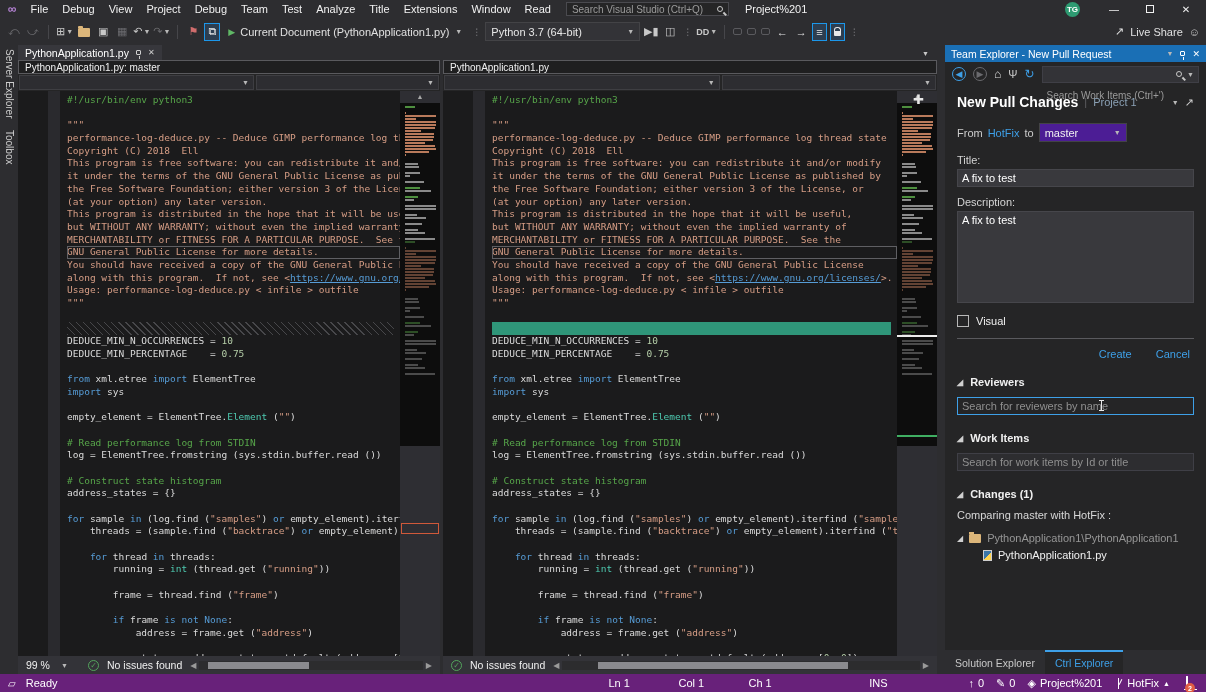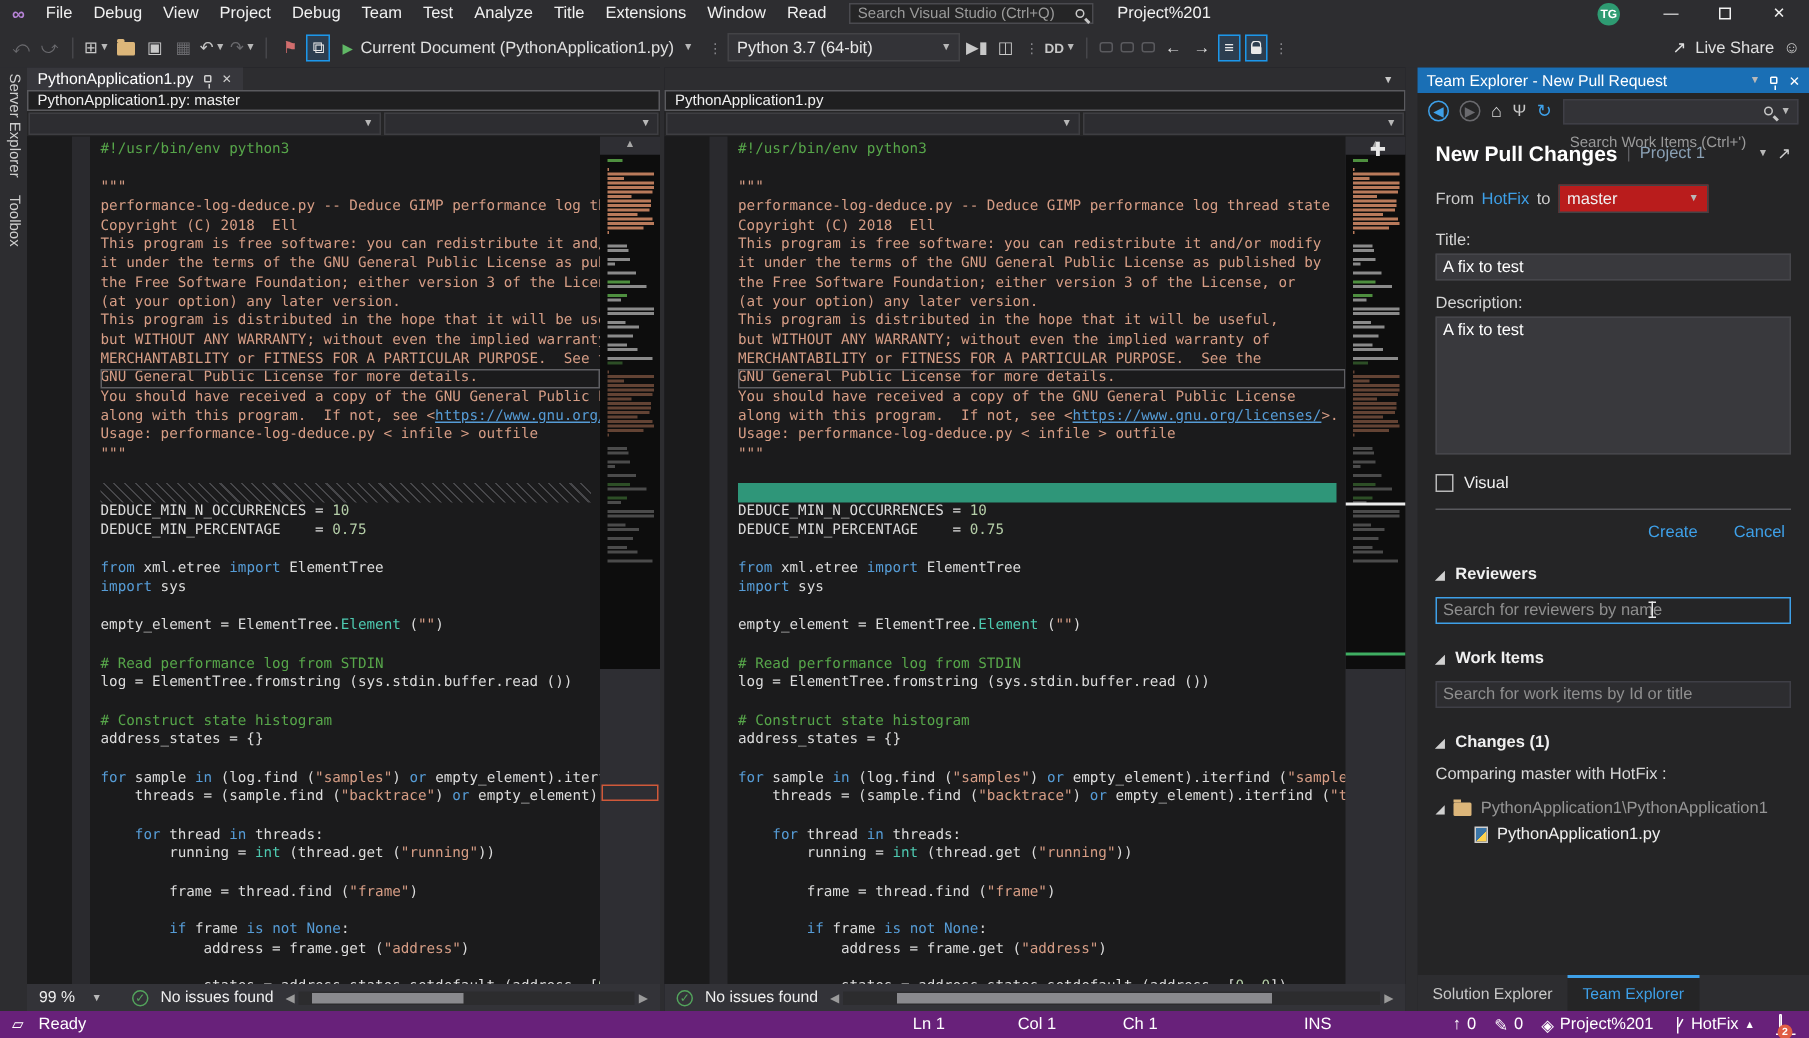--- a/index.html
+++ b/index.html
@@ -116,22 +116,22 @@
              display:flex;align-items:center;padding:0 4px;gap:4px;}
   .tp-search span.ph{flex:1;overflow:hidden;white-space:nowrap;margin-top:42px;}
   .tp-content{flex:1;padding:8px 12px 0 12px;overflow:hidden;}
   .tp-head{display:flex;align-items:center;gap:6px;margin-bottom:13px;}
   .tp-head-title{font-size:14px;font-weight:bold;color:#fff;}
   .tp-head-sep{color:#5f5f63;}
   .tp-head-ctx{color:#8aa0b4;font-size:11px;flex:1;}
   .popout{color:#d0d0d0;font-size:11px;}
   .from-row{display:flex;align-items:center;gap:5px;margin-bottom:12px;color:#ccc;}
   .link{color:#3ea0e8;}
-  .sel{background:#b91c1c;border:1px solid #434346;height:19px;display:flex;align-items:center;justify-content:space-between;
-       padding:0 5px;color:#f0f0f0;width:100px;}
+  .sel{background:#4c1d95;border:1px solid #434346;height:19px;display:flex;align-items:center;justify-content:space-between;
+       padding:0 5px;color:#f0f0f0;width:88px;}
   .fld-label{color:#d4d4d4;margin-bottom:3px;}
   .inp{width:100%;height:18px;background:#39393d;border:1px solid #46464b;color:#fff;font-size:11px;
        font-family:"Liberation Sans",sans-serif;padding:0 4px;margin-bottom:9px;outline:none;}
   .desc{width:100%;height:92px;background:#39393d;border:1px solid #46464b;color:#fff;font-size:11px;
         font-family:"Liberation Sans",sans-serif;padding:2px 4px;resize:none;margin-bottom:8px;outline:none;}
   .urgent-row{display:flex;align-items:center;gap:7px;margin:2px 0 11px;color:#f0f0f0;}
   .cb{width:12px;height:12px;border:1px solid #b8b8b8;background:transparent;flex:none;}
   .hr{height:1px;background:#5a5a5e;margin-bottom:9px;}
   .actions{display:flex;justify-content:flex-end;gap:24px;margin-bottom:16px;padding-right:4px;}
   .sec{margin-bottom:17px;position:relative;}
@@ -616,21 +616,21 @@
             <span class="tree-folder-label">PythonApplication1\PythonApplication1</span>
           </div>
           <div class="tree-row indent">
             <span class="pyfile-ico"></span>
             <span class="tree-file-label">PythonApplication1.py</span>
           </div>
         </div>
       </div>
       <div class="tp-tabs">
         <span class="tp-tab">Solution Explorer</span>
-        <span class="tp-tab active">Team Explorer</span>
+        <span class="tp-tab active">Ctrl Explorer</span>
       </div>
     </aside>
   </div>
 
   <footer class="statusbar">
     <span class="sb-ico">▱</span>
     <span>Ready</span>
     <span class="sb-spacer"></span>
     <span class="sb-cell">Ln 1</span>
     <span class="sb-cell">Col 1</span>

